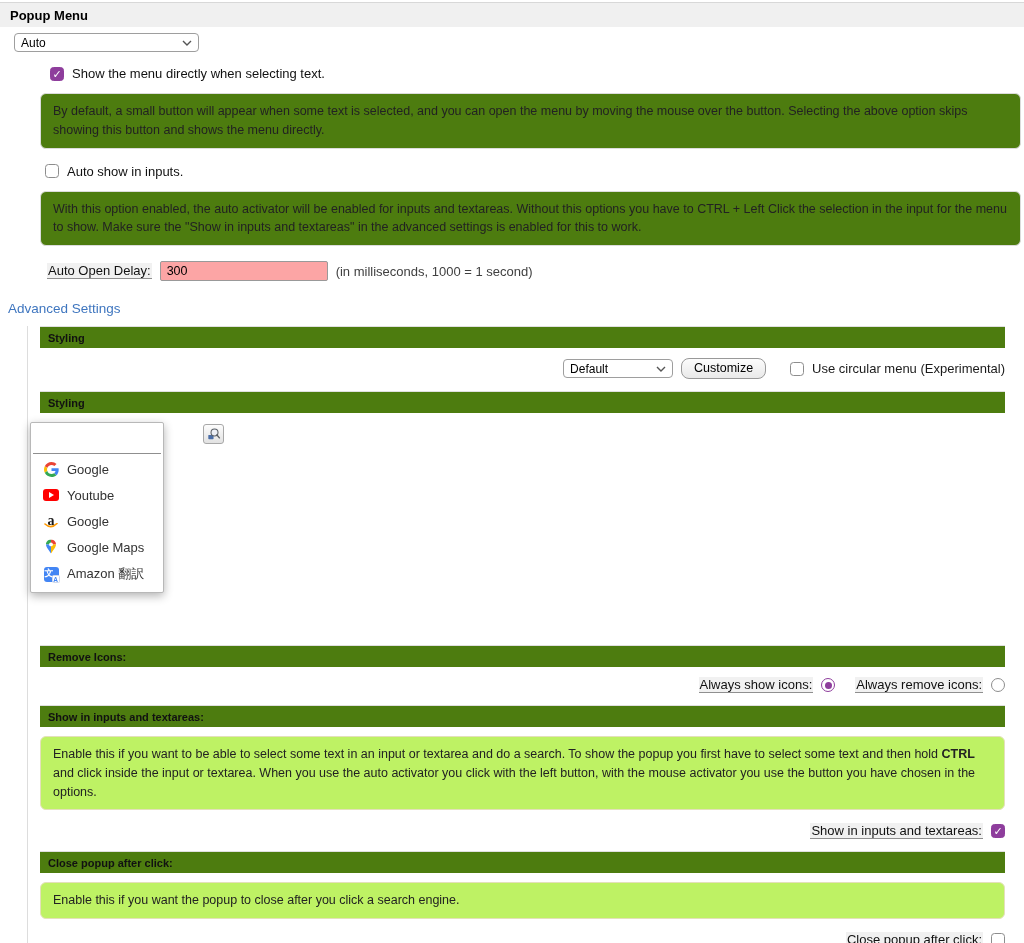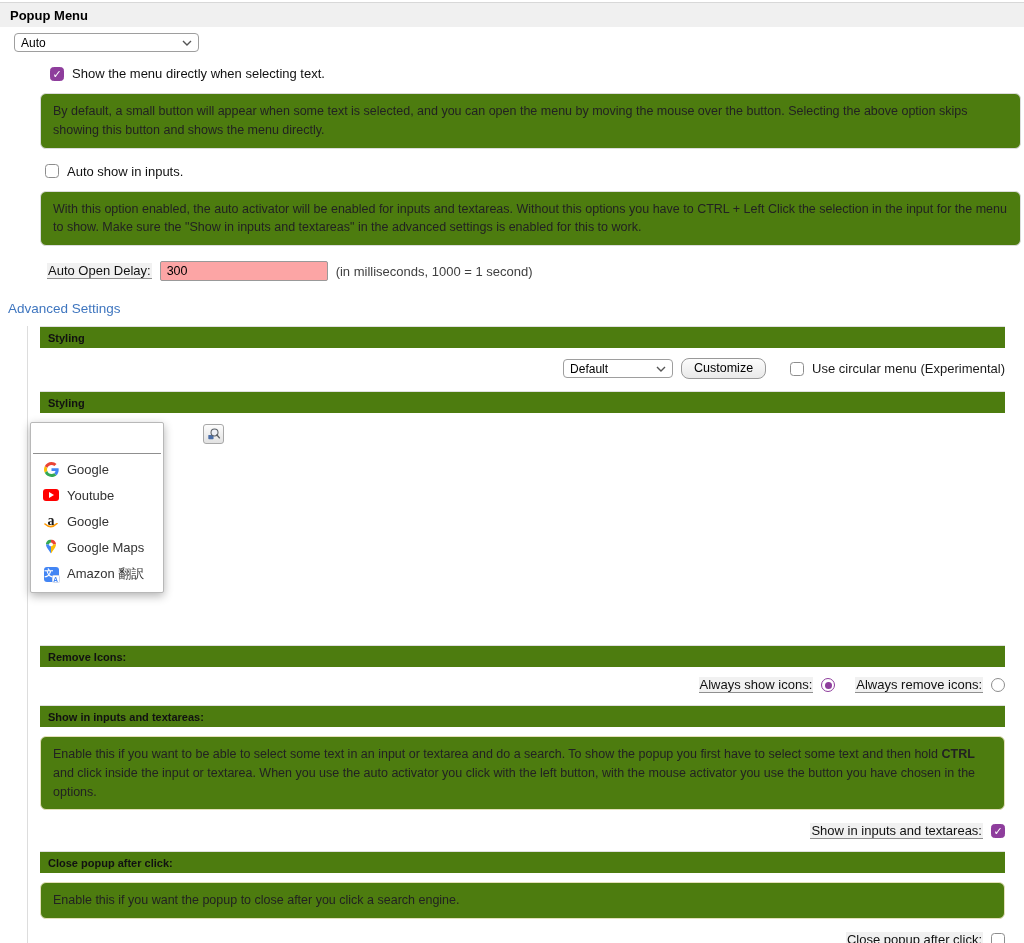--- a/index.html
+++ b/index.html
@@ -64,21 +64,21 @@
 
   .cb-row { display: flex; align-items: center; gap: 8px; font-size: 13px; color: #111; }
 
   
   .info-box {
     margin: 12px 3px 0 40px;
     background: #4d7c0f; border: 1px solid #dcdcdc; border-radius: 6px;
     padding: 8px 12px; font-size: 12.5px; line-height: 1.5; color: #222;
   }
   .info-box.yellow {
-    background: #4d7c0f; border-color: #e4e0ba; margin: 9px 0 0 0;
+    background: #bef264; border-color: #e4e0ba; margin: 9px 0 0 0;
   }
 
   
   .opt-label {
     background: #f1f1f1; border-bottom: 1px solid #8f8f8f;
     padding: 0 1px; color: #111;
   }
 
   
   .adv-link { margin: 20px 0 10px 8px; font-size: 13.5px; color: #3f76bf; cursor: pointer; display: inline-block; }

